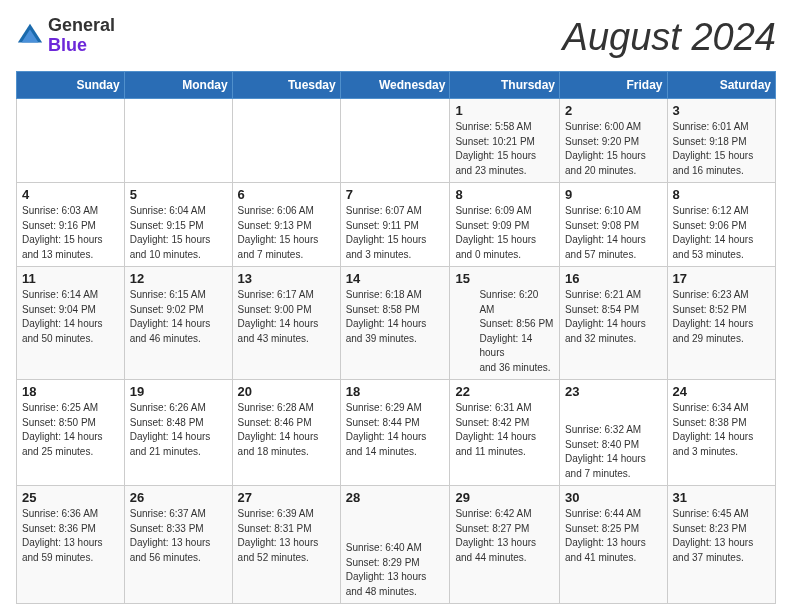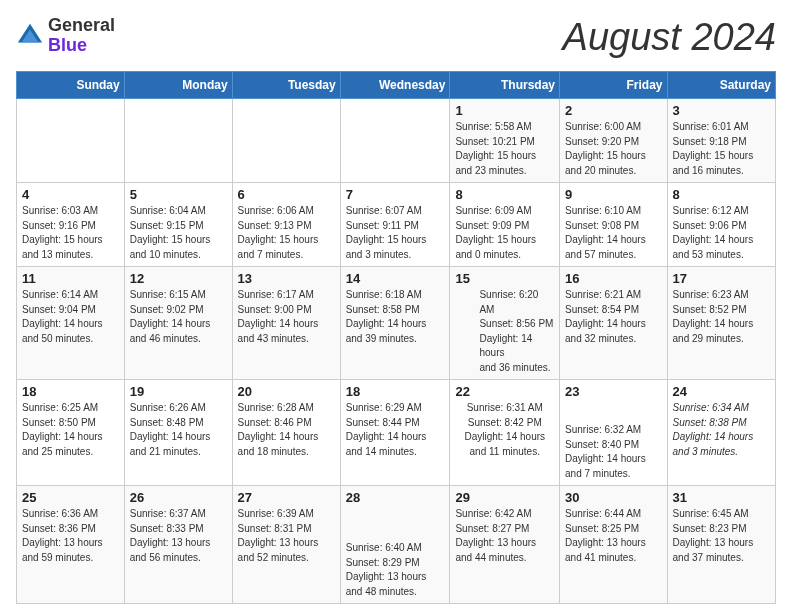--- a/index.html
+++ b/index.html
@@ -284,35 +284,35 @@
         </td>
         <td>
           <span class="day-num">18</span>
           <div class="day-info" style="white-space: pre-line;">Sunrise: 6:29 AM
 Sunset: 8:44 PM
 Daylight: 14 hours
 and 14 minutes.</div>
         </td>
         <td>
           <span class="day-num">22</span>
-          <div class="day-info" style="white-space: pre-line; text-align: center;">Sunrise: 6:31 AM
+          <div class="day-info" style="white-space: pre-line;">Sunrise: 6:31 AM
 Sunset: 8:42 PM
 Daylight: 14 hours
 and 11 minutes.</div>
         </td>
         <td>
           <span class="day-num">23</span>
           <div class="day-info" style="white-space: pre-line; margin-top: 24px;">Sunrise: 6:32 AM
 Sunset: 8:40 PM
 Daylight: 14 hours
 and 7 minutes.</div>
         </td>
         <td>
           <span class="day-num">24</span>
-          <div class="day-info" style="white-space: pre-line; font-style: italic;">Sunrise: 6:34 AM
+          <div class="day-info" style="white-space: pre-line;">Sunrise: 6:34 AM
 Sunset: 8:38 PM
 Daylight: 14 hours
 and 3 minutes.</div>
         </td>
       </tr>
       <tr>
         <td>
           <span class="day-num">25</span>
           <div class="day-info" style="white-space: pre-line;">Sunrise: 6:36 AM
 Sunset: 8:36 PM

